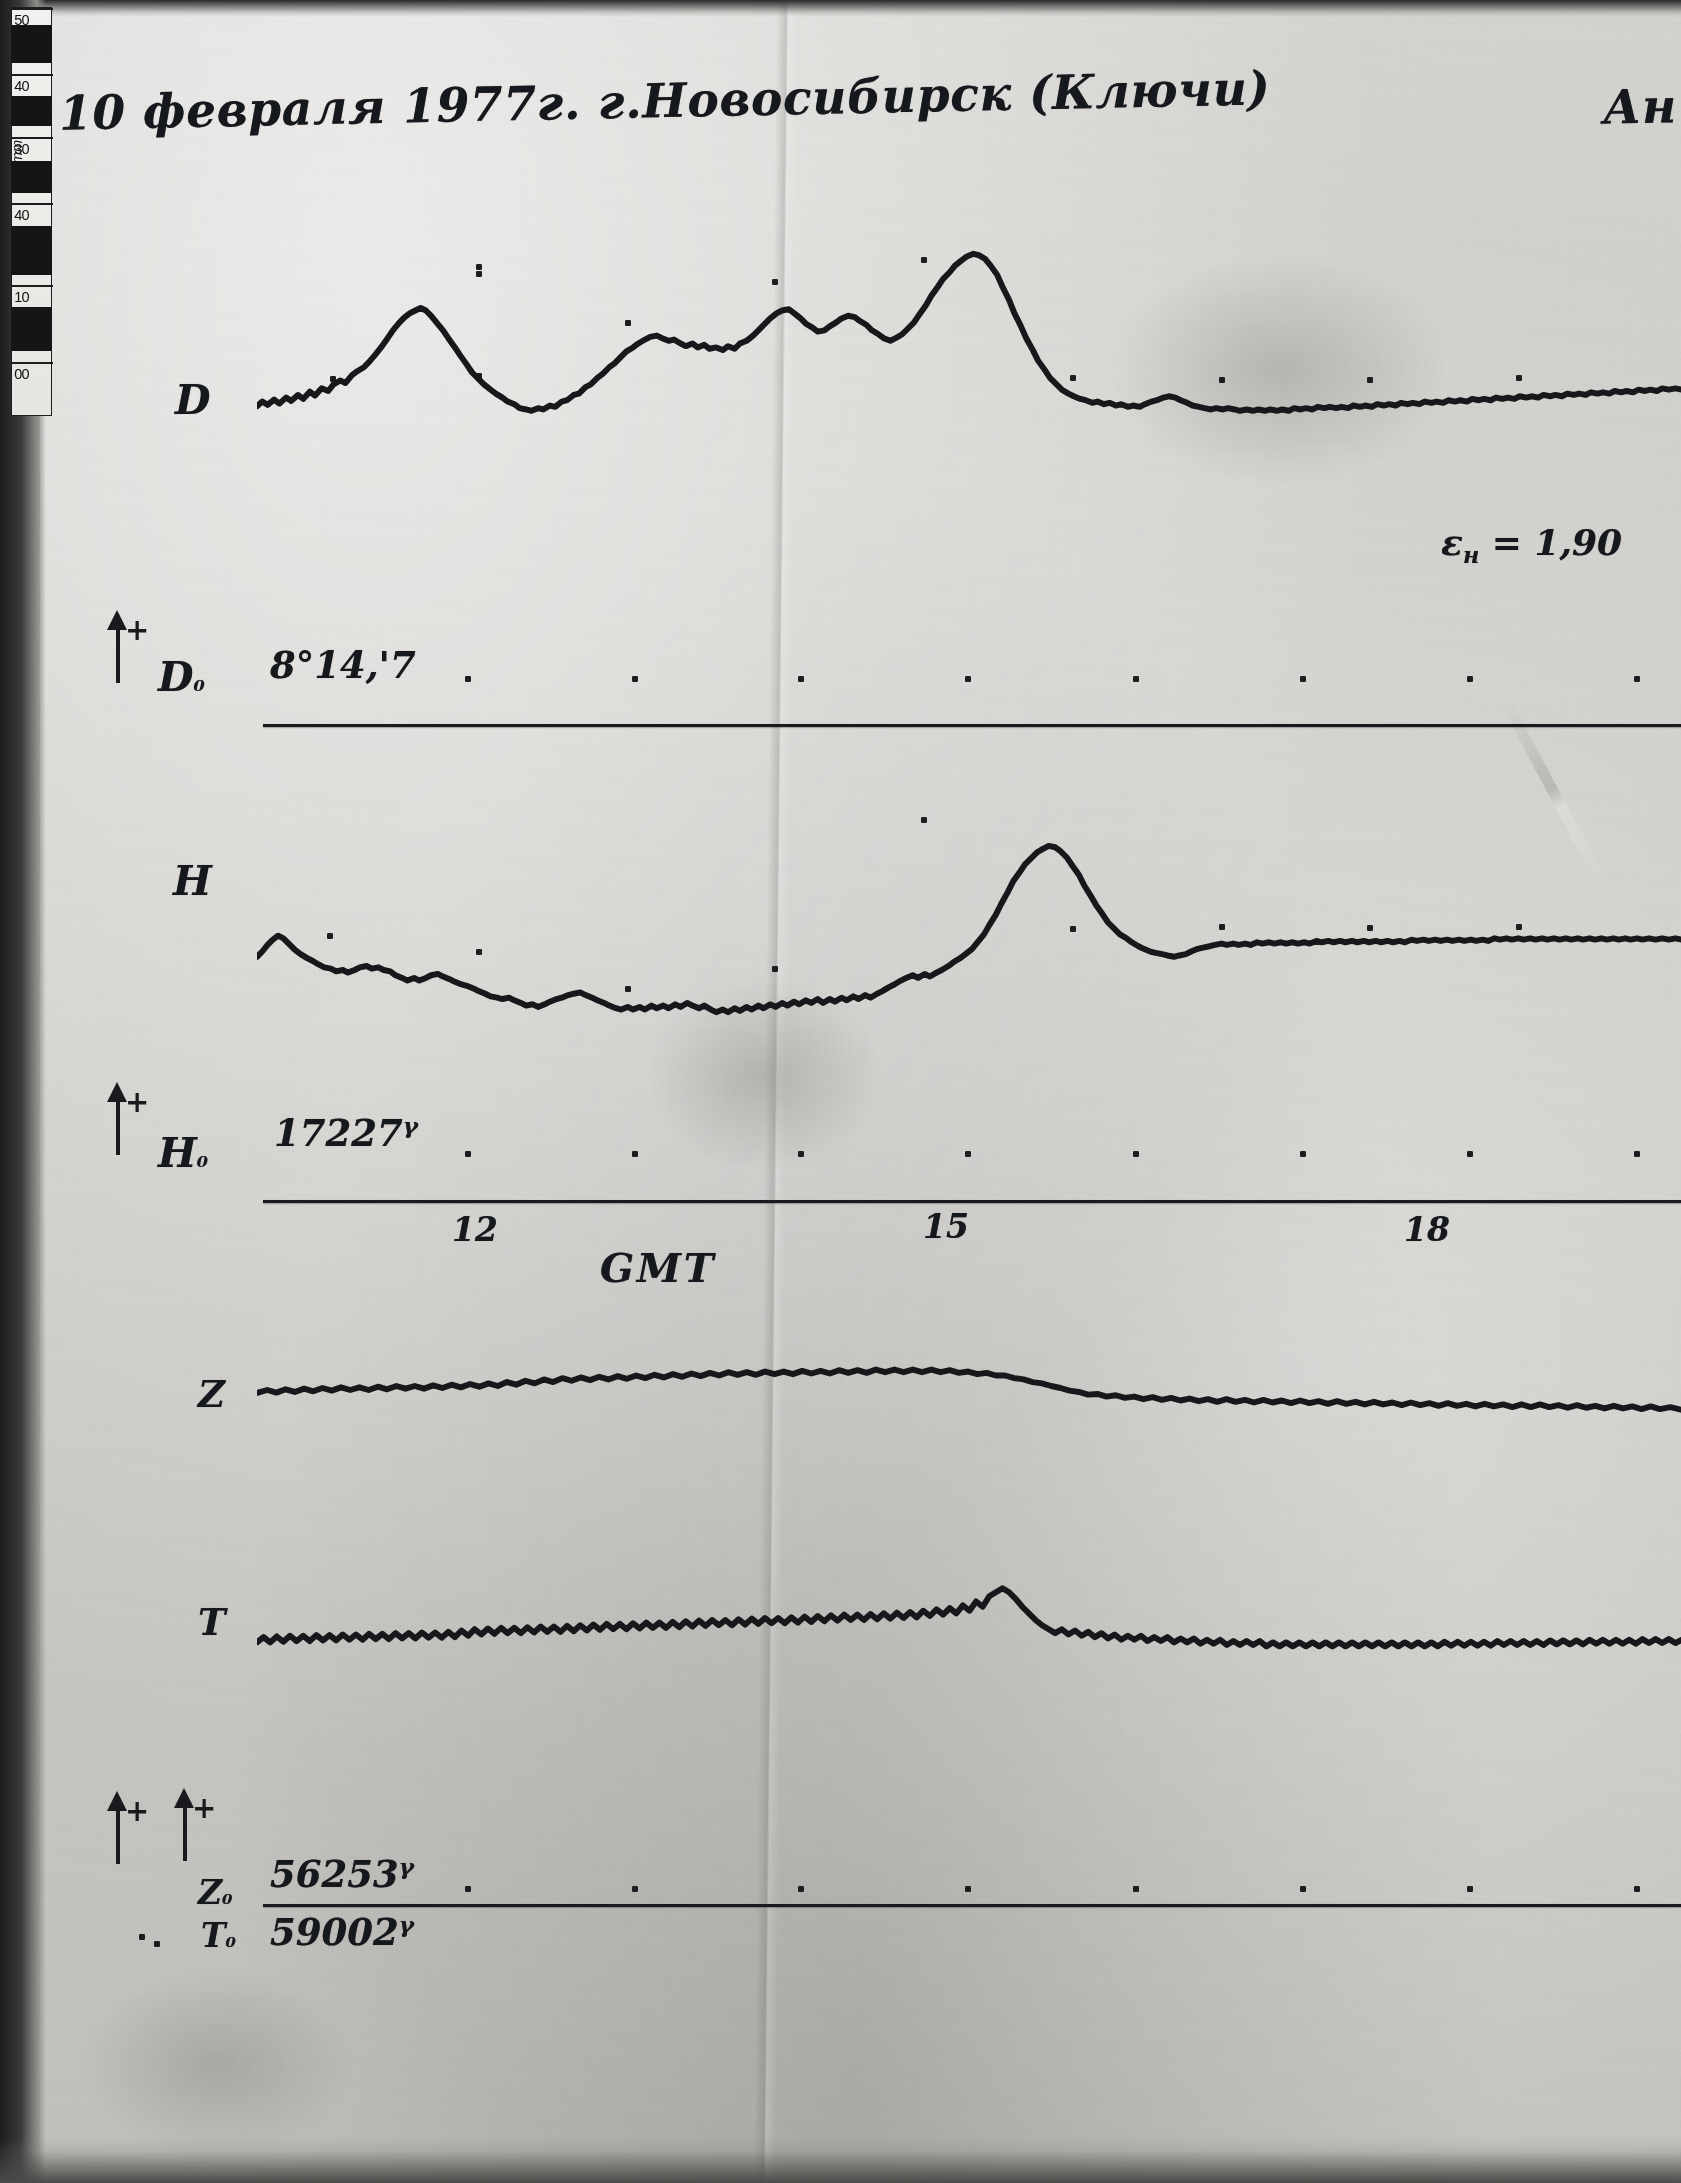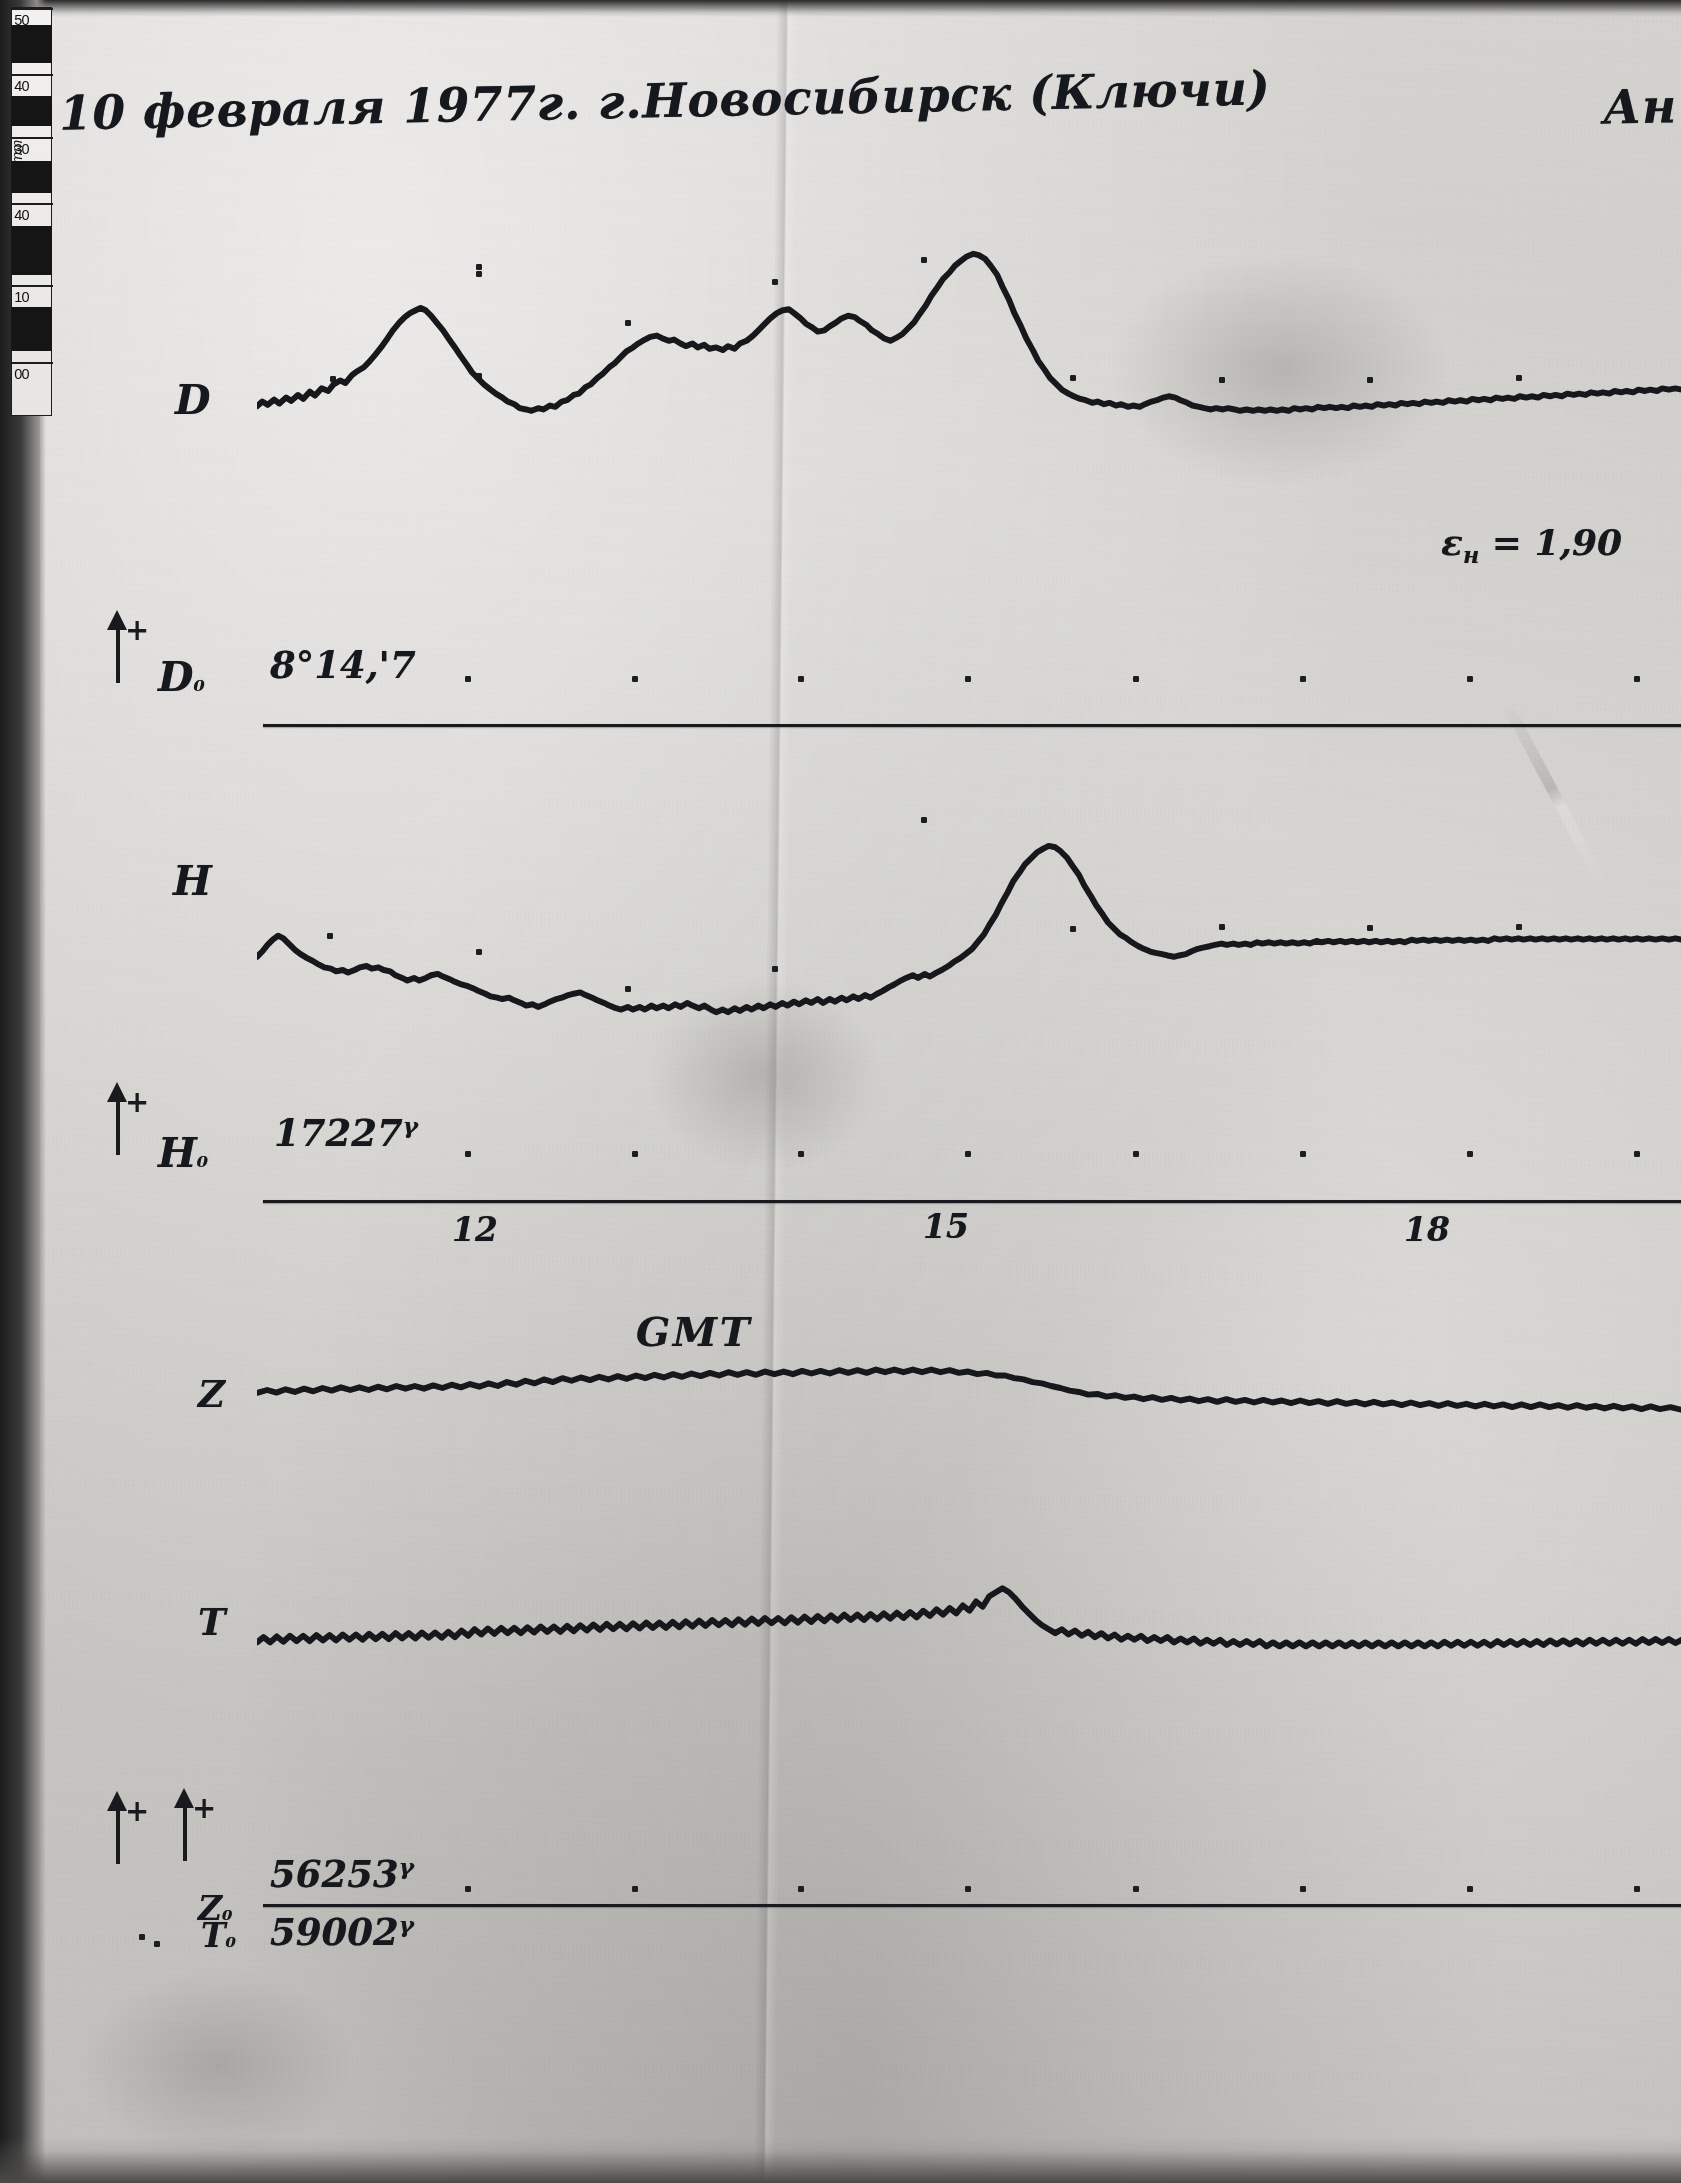--- a/index.html
+++ b/index.html
@@ -384,21 +384,21 @@
       <i style="left:869px;"></i>
       <i style="left:1036px;"></i>
     <i style="left:1203px;"></i>
       <i style="left:1370px;"></i>
   </div>
   <div class="baseline" style="left:263px; top:1200px; width:1419px;"></div>
 
   <div class="hw hw-axis" style="left:452px; top:1210px;">12</div>
   <div class="hw hw-axis" style="left:923px; top:1207px;">15</div>
   <div class="hw hw-axis" style="left:1404px; top:1210px;">18</div>
-  <div class="hw hw-gmt" style="left:600px; top:1308px;margin-left:36px;">GMT</div>
+  <div class="hw hw-gmt" style="left:600px; top:1244px;">GMT</div>
 
   <div class="hw hw-label" style="left:198px; top:1372px; font-size:37px;">Z</div>
 
   <div class="trace" style="left:257px; top:1332px; width:1425px; height:112px;">
     <svg width="1425" height="112" viewBox="0 0 2160 170">
       <path d="M0,92 L14,88 L28,92 L42,87 L56,91 L70,86 L84,90 L98,85 L112,89 L126,84 L140,88 L154,84
                L168,88 L182,83 L196,87 L210,82 L224,86 L238,82 L252,86 L266,81 L280,85 L294,80 L308,84
                L322,79 L336,83 L350,78 L364,82 L378,76 L392,80 L406,74 L420,78 L434,72 L448,76 L462,70
                L476,74 L490,69 L504,73 L518,68 L532,72 L546,67 L560,71 L574,66 L588,70 L602,65 L616,69
                L630,64 L644,68 L658,63 L672,67 L686,62 L700,66 L714,61 L728,65 L742,61 L756,65 L770,60
@@ -450,21 +450,21 @@
     <div class="head"></div>
       <div class="shaft"></div>
     <div class="plus">+</div>
   </div>
   <div class="up-arrow" style="left:166px; top:1788px;">
     <div class="head"></div>
       <div class="shaft"></div>
     <div class="plus">+</div>
   </div>
 
-  <div class="hw hw-label" style="left:198px; top:1873px; font-size:33px;margin-top:16px;">Z<span style="font-size:24px;">₀</span></div>
+  <div class="hw hw-label" style="left:198px; top:1873px; font-size:33px;">Z<span style="font-size:24px;">₀</span></div>
   <div class="hw hw-value" style="left:270px; top:1852px;">56253ᵞ</div>
 
   <div class="dotrow" style="left:264px; top:1886px; width:1418px;">
     <i style="left:201px;"></i>
       <i style="left:368px;"></i>
       <i style="left:534px;"></i>
     <i style="left:701px;"></i>
       <i style="left:869px;"></i>
       <i style="left:1036px;"></i>
     <i style="left:1203px;"></i>

